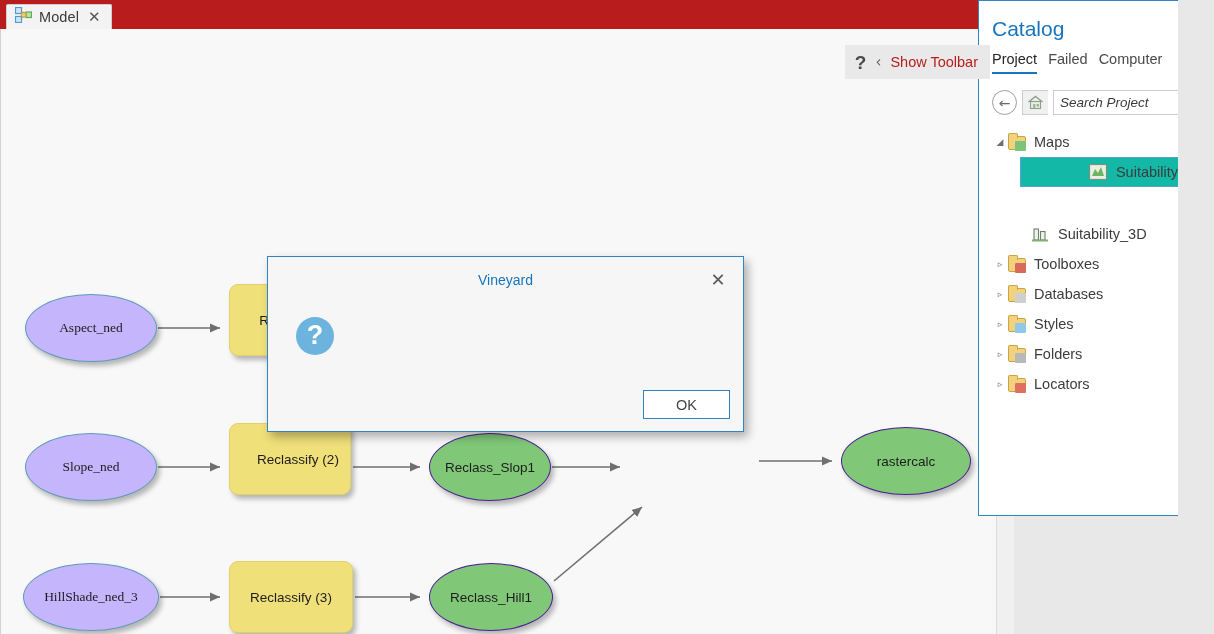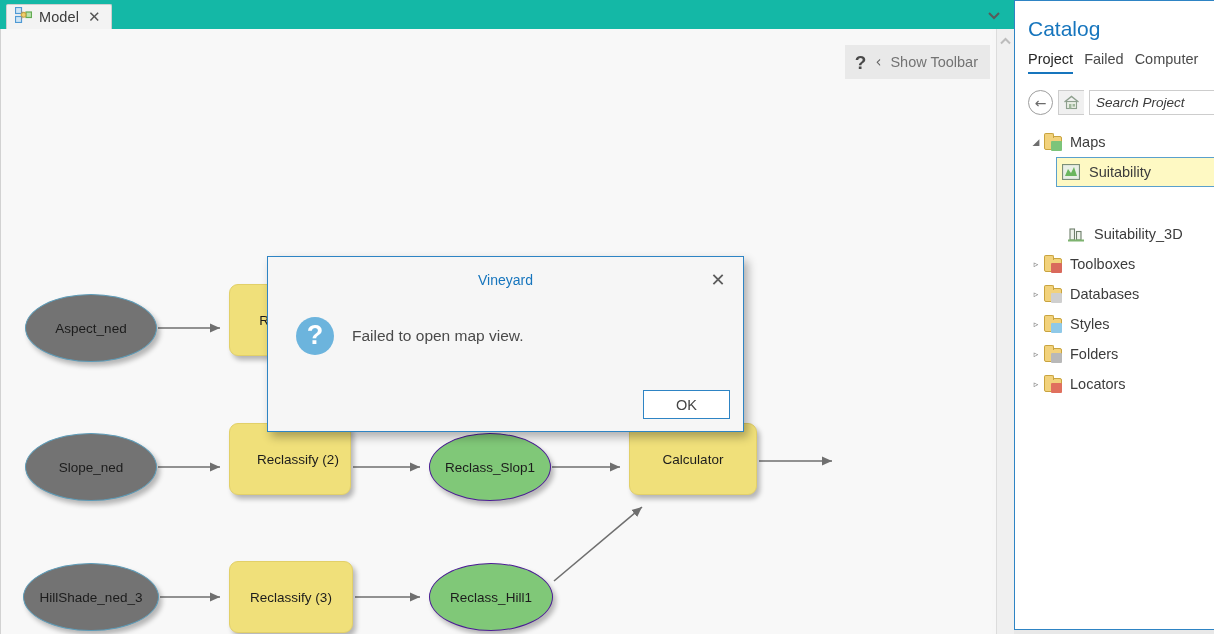--- a/index.html
+++ b/index.html
@@ -18,21 +18,21 @@
   #model-pane {
     position: absolute; left: 0; top: 0;
     width: 1014px; height: 634px;
     background: #e9e9e9;
   }
 
   
   #tab-strip {
     position: absolute; left: 0; top: 0;
     width: 1014px; height: 39px;
-    background: #14b8a6;
+    background: #b91c1c;
     border-bottom: 1px solid #c8c8c8;
   }
   #tab-model {
     position: absolute; left: 6px; top: 4px;
     height: 25px; padding: 0 10px 0 8px;
     background: #f3f3f3;
     border: 1px solid #cfcfcf; border-bottom: none;
     border-radius: 2px 2px 0 0;
     display: flex; align-items: center; gap: 7px;
     cursor: pointer;
@@ -90,21 +90,21 @@
   }
   #toolbar-hint .q {
     font-size: 19px; font-weight: bold; color: #4a4a4a;
     font-family: "Liberation Sans", sans-serif; line-height: 1;
   }
   #toolbar-hint .caret {
     font-size: 15px; color: #666; line-height: 1;
     font-family: "DejaVu Sans", sans-serif;
   }
   #toolbar-hint .txt {
-    font-size: 14.5px; color: #737373;
+    font-size: 14.5px; color: #b91c1c;
   }
 
   
   #diagram { position: absolute; left: 0; top: 0; width: 991px; height: 605px; }
   #edges { position: absolute; left: 0; top: 0; width: 991px; height: 605px; }
 
   .node {
     position: absolute;
     display: flex; align-items: center; justify-content: center;
     text-align: center;
@@ -112,21 +112,21 @@
     user-select: none; cursor: pointer;
   }
   .node.ellipse {
     border-radius: 50%;
     box-shadow: 3px 4px 5px rgba(0,0,0,.27);
   }
   .node.rect {
     border-radius: 9px;
     box-shadow: 3px 4px 5px rgba(0,0,0,.27);
   }
-  .node.blue  { background: #737373; border: 1px solid #5e9cb8; }
+  .node.blue  { background: #c4b5fd; border: 1px solid #5e9cb8; font-family: Liberation Serif, serif; }
   .node.green { background: #80c878; border: 1px solid #4c1d95; }
   .node.yellow{ background: #f0e07a; border: 1px solid #e2d069; }
 
   
   #dialog {
     position: absolute;
     left: 267px; top: 256px;
     width: 477px; height: 176px;
     background: #f6f6f6;
     border: 1px solid #2e84c4;
@@ -162,22 +162,22 @@
   #dialog-ok {
     position: absolute; left: 375px; top: 133px;
     width: 87px; height: 29px;
     background: #ffffff; border: 1px solid #2e84c4;
     display: flex; align-items: center; justify-content: center;
     font-size: 14.5px; color: #454545; cursor: pointer;
   }
 
   
   #catalog-pane {
-    position: absolute; left: 1014px; top: 0;
-    width: 200px; height: 630px;
+    position: absolute; left: 978px; top: 0;
+    width: 200px; height: 516px;
     background: #ffffff;
     border: 1px solid #2e84c4; border-right: none;
     overflow: hidden;
   }
   #catalog-title {
     position: absolute; left: 13px; top: 16px;
     font-size: 21px; color: #1675bd;
   }
   #catalog-tabs {
     position: absolute; left: 13px; top: 50px;
@@ -218,22 +218,23 @@
   #search-input::placeholder { color: #3a3a3a; font-style: italic; opacity: 1; }
 
   #tree { position: absolute; left: 0; top: 126px; width: 200px; }
   .tree-row {
     position: relative; height: 30px;
     display: flex; align-items: center;
     font-size: 14.5px; color: #3c3c3c;
     cursor: pointer;
   }
   .tree-row.selected {
-    background: #fef9c3;
+    background: #14b8a6;
     border: 1px solid #5aa0cc;
+    justify-content: flex-end;
   }
   .twisty {
     width: 14px; flex: none; text-align: center;
     font-size: 9px; color: #6e6e6e; line-height: 1;
     font-family: "DejaVu Sans", sans-serif;
   }
   .tnode-icon { width: 20px; height: 17px; flex: none; margin-right: 7px; position: relative; }
   .tlabel { white-space: nowrap; }
 
   
@@ -312,22 +313,22 @@
             </div>
             <div class="node ellipse blue" style="left: 24px; top: 404px; width: 132px; height: 68px;">
               <span>Slope_ned</span>
             </div>
             <div class="node rect yellow" style="left: 228px; top: 394px; width: 122px; height: 72px; padding-left: 16px;">
               <span>Reclassify (2)</span>
             </div>
             <div class="node ellipse green" style="left: 428px; top: 404px; width: 122px; height: 68px;">
               <span>Reclass_Slop1</span>
             </div>
-            <div class="node rect yellow" style="left: 628px; top: 394px; width: 128px; height: 72px;">
-              <span>Calculator</span>
+            <div class="node ellipse green" style="left: 840px; top: 398px; width: 130px; height: 68px;">
+              <span>rastercalc</span>
             </div>
             <div class="node ellipse blue" style="left: 22px; top: 534px; width: 136px; height: 68px;">
               <span>HillShade_ned_3</span>
             </div>
             <div class="node rect yellow" style="left: 228px; top: 532px; width: 124px; height: 72px;">
               <span>Reclassify (3)</span>
             </div>
             <div class="node ellipse green" style="left: 428px; top: 534px; width: 124px; height: 68px;">
               <span>Reclass_Hill1</span>
             </div>
@@ -348,21 +349,20 @@
         <span class="txt">Show Toolbar</span>
       </div>
     </div>
   </div>
 
   <div id="dialog">
     <div id="dialog-title">Vineyard</div>
     <div id="dialog-close">✕</div>
     <div id="dialog-body">
       <div id="dialog-icon">?</div>
-      <div id="dialog-msg">Failed to open map view.</div>
     </div>
     <div id="dialog-ok">OK</div>
   </div>
 
   <div id="catalog-pane">
     <div id="catalog-title">Catalog</div>
 
     <div id="catalog-tabs">
       <div class="cat-tab active">Project</div>
       <div class="cat-tab">Failed</div>

